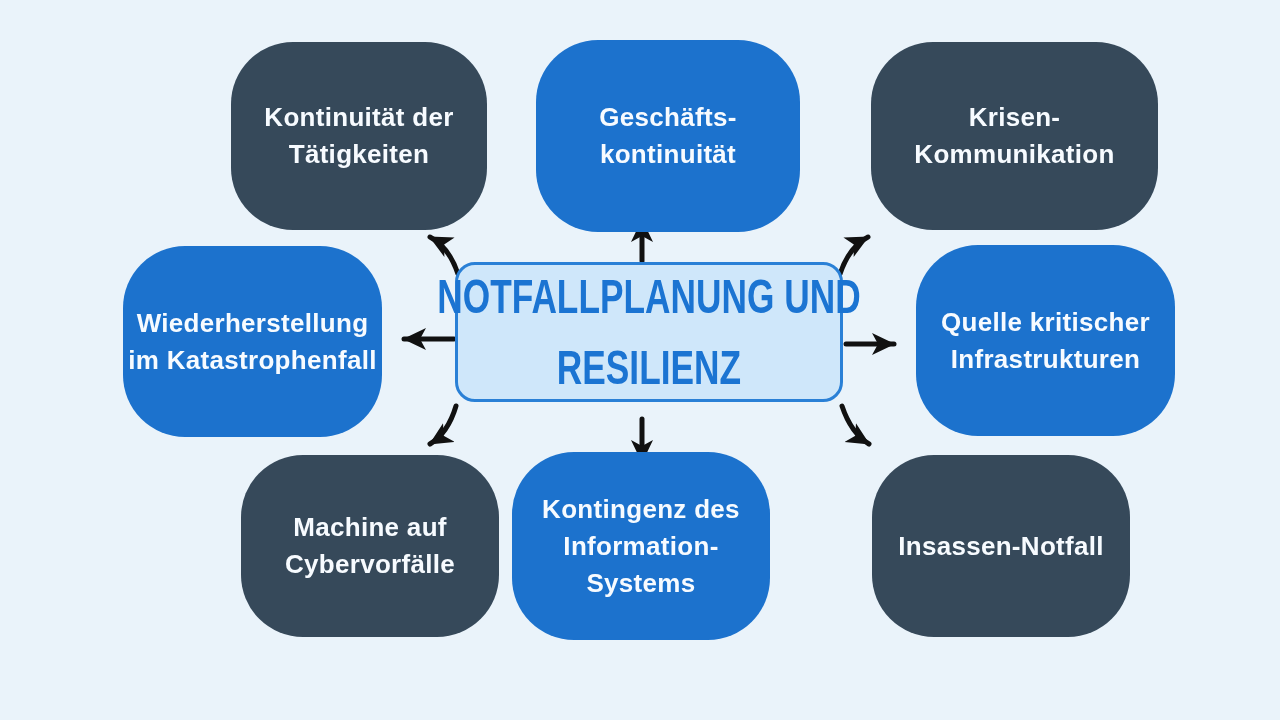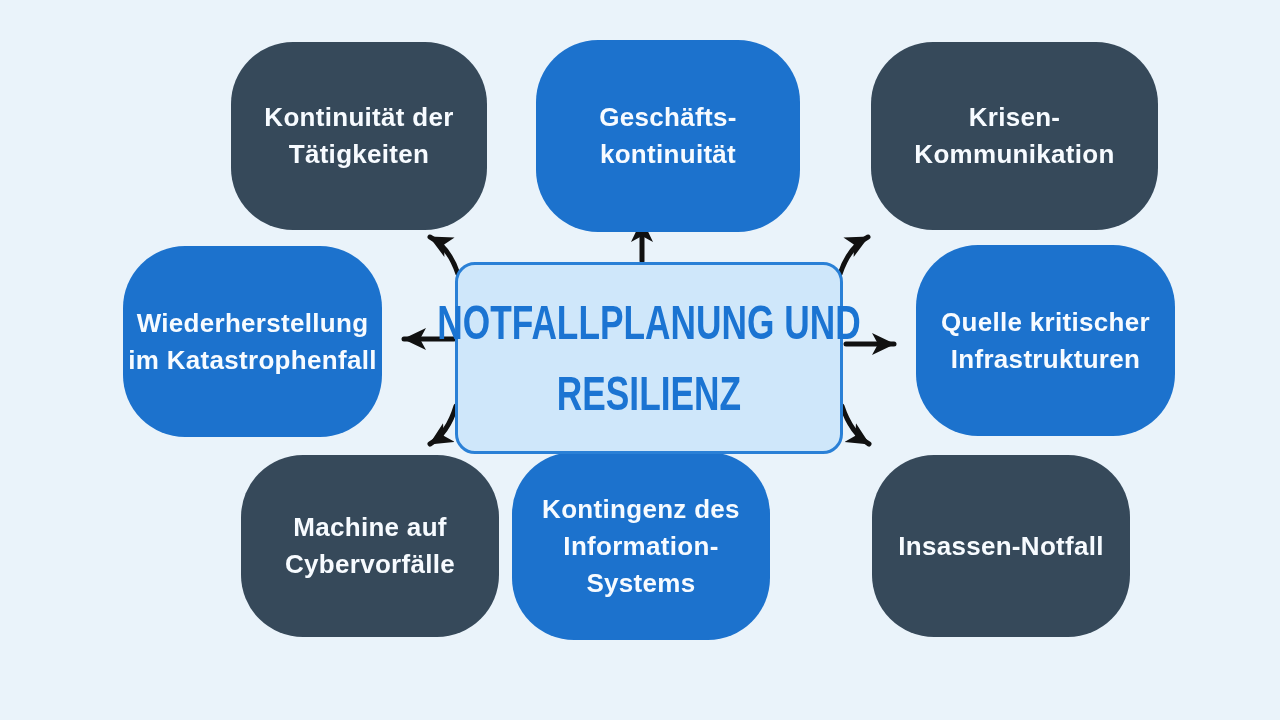--- a/index.html
+++ b/index.html
@@ -35,21 +35,21 @@
   .pos-tl{left:187px;top:42px;width:256px;height:188px;}
   .pos-tc{left:500px;top:40px;width:264px;height:192px;margin-left:36px;}
   .pos-tr{left:827px;top:42px;width:287px;height:188px;}
   .pos-ml{left:123px;top:246px;width:259px;height:191px;}
   .pos-mr{left:916px;top:245px;width:259px;height:191px;}
   .pos-bl{left:197px;top:455px;width:258px;height:182px;}
   .pos-bc{left:512px;top:452px;width:258px;height:188px;}
   .pos-br{left:828px;top:455px;width:258px;height:182px;}
 
   .center-box{
-    position:absolute;left:455px;top:262px;width:388px;height:192px;
+    position:absolute;left:455px;top:262px;width:388px;height:140px;
     background:var(--center-fill);
     border:3px solid var(--center-border);
     border-radius:20px;
     display:flex;flex-direction:column;align-items:center;justify-content:center;
   }
   .title-line{
     color:var(--title-text);
     font-weight:bold;font-size:49px;line-height:71px;
     letter-spacing:0px;
     transform:scaleX(.72);

